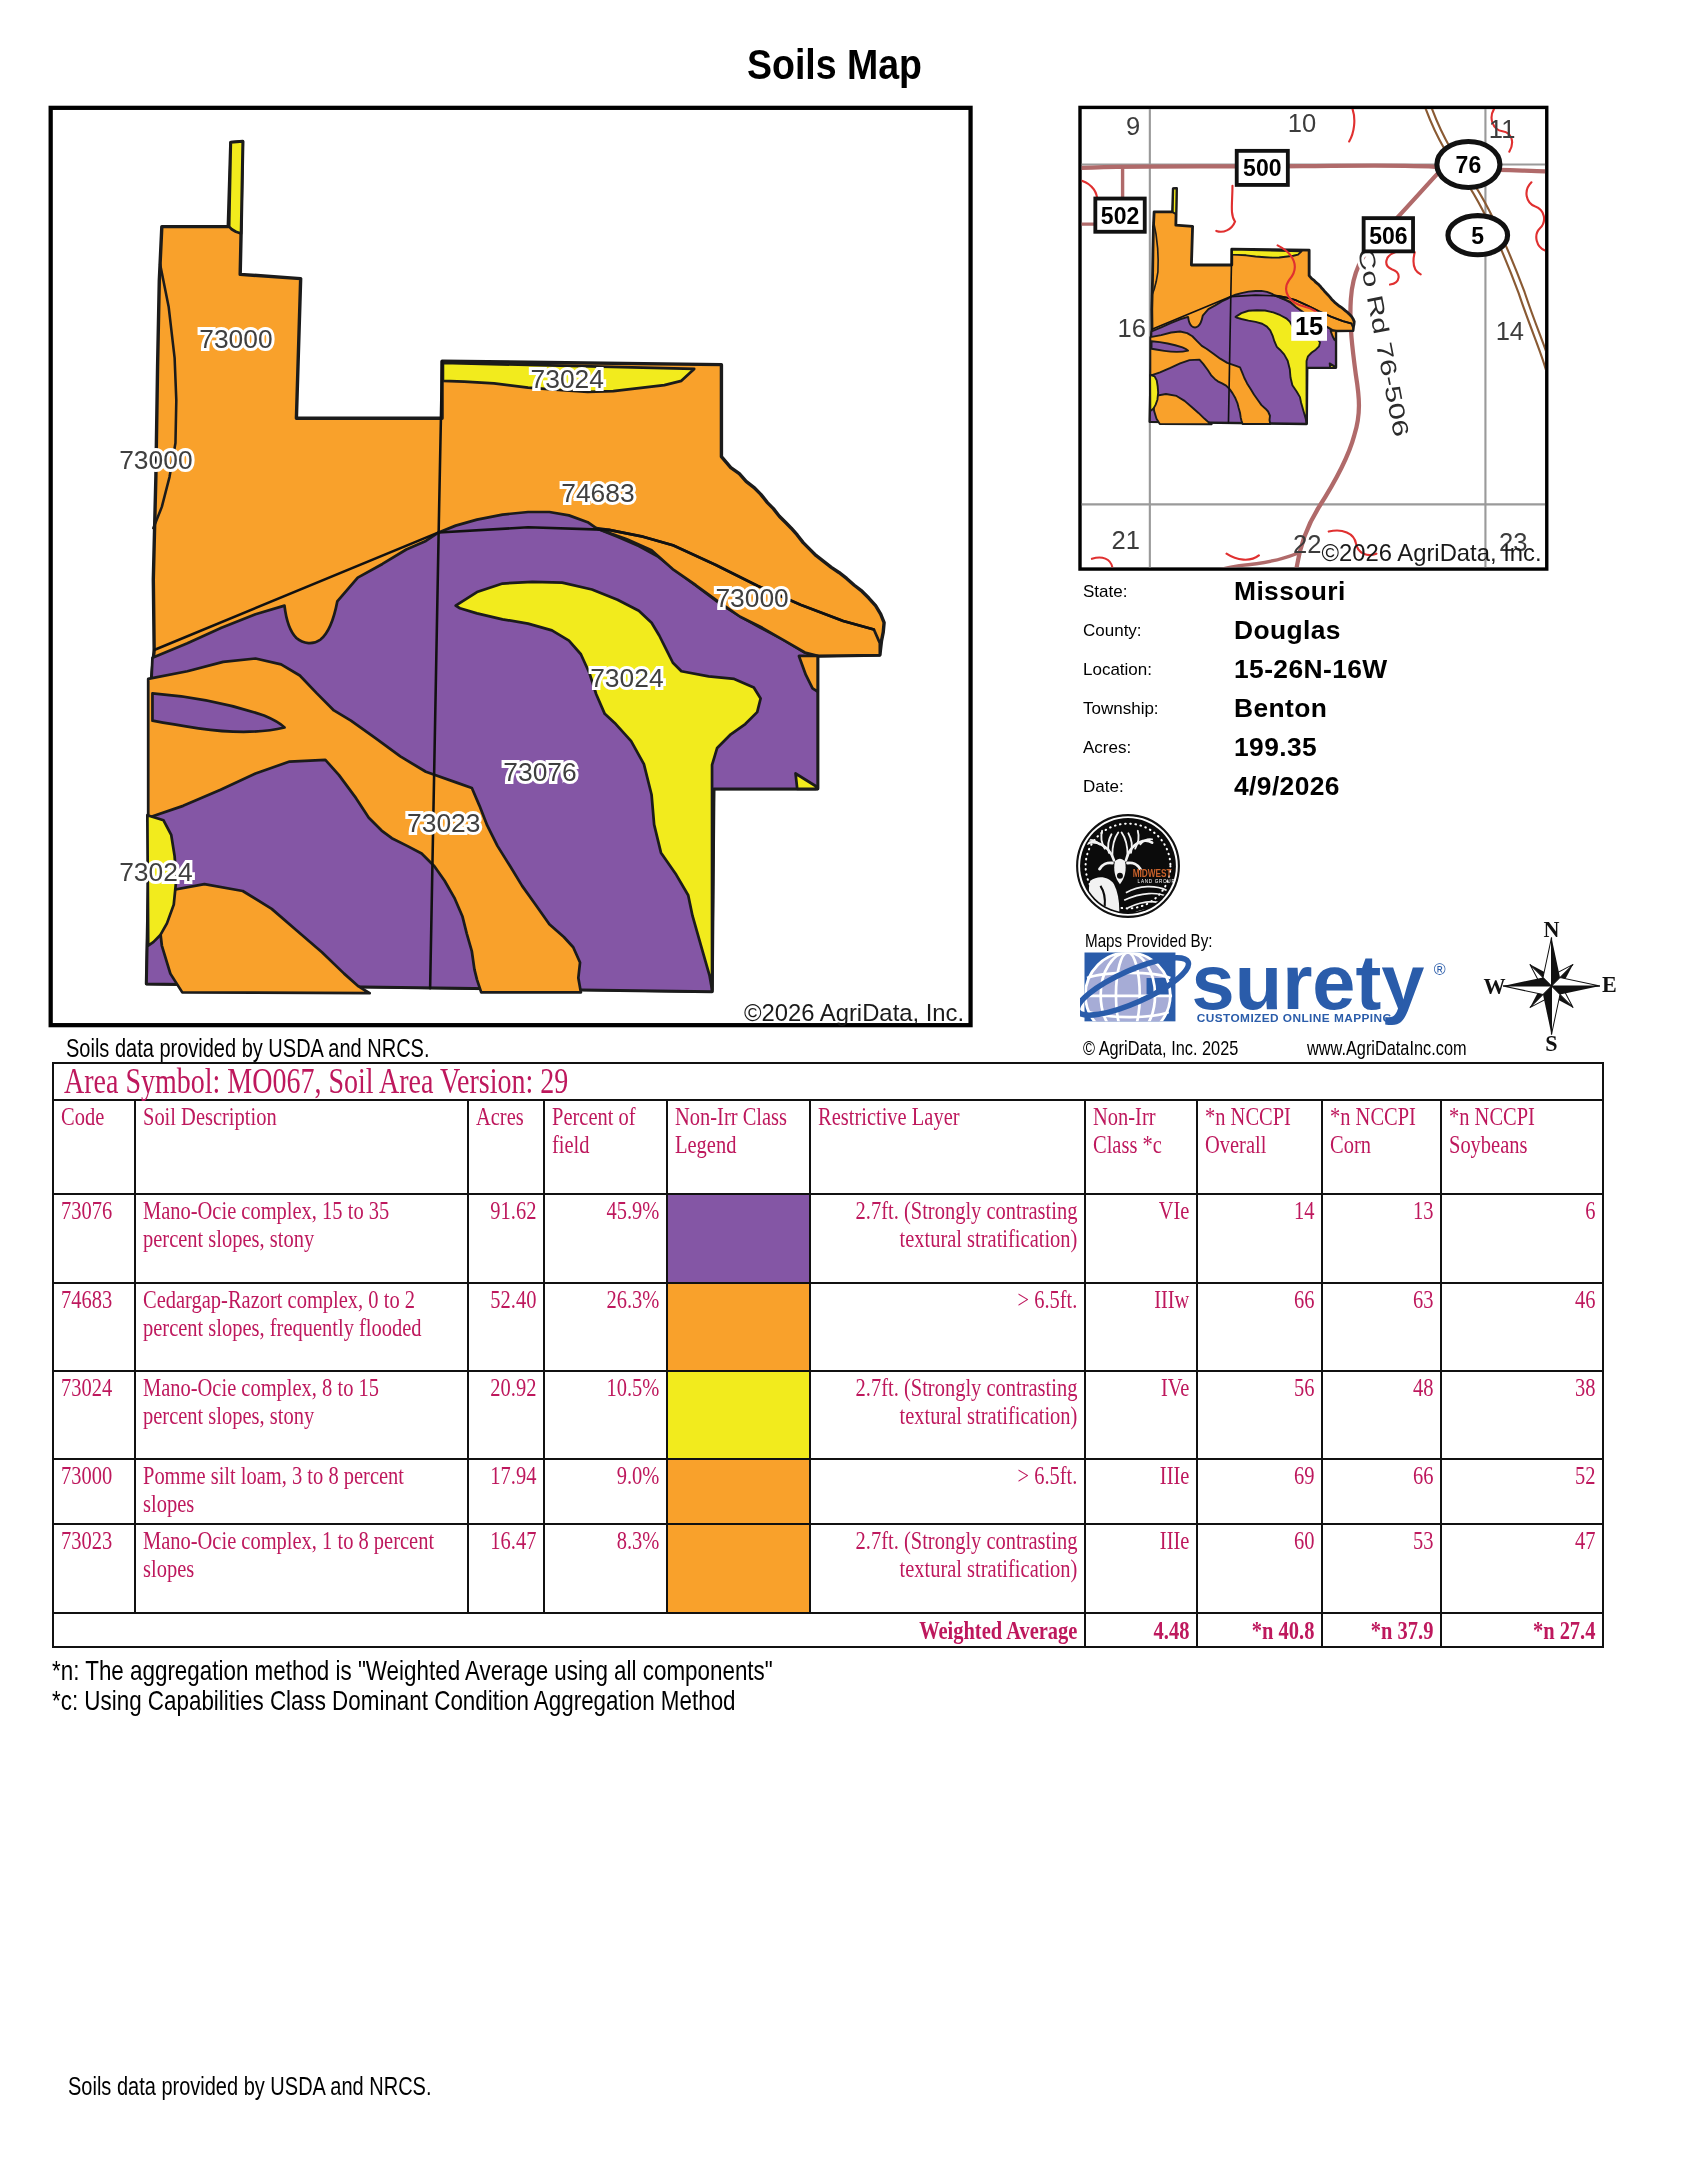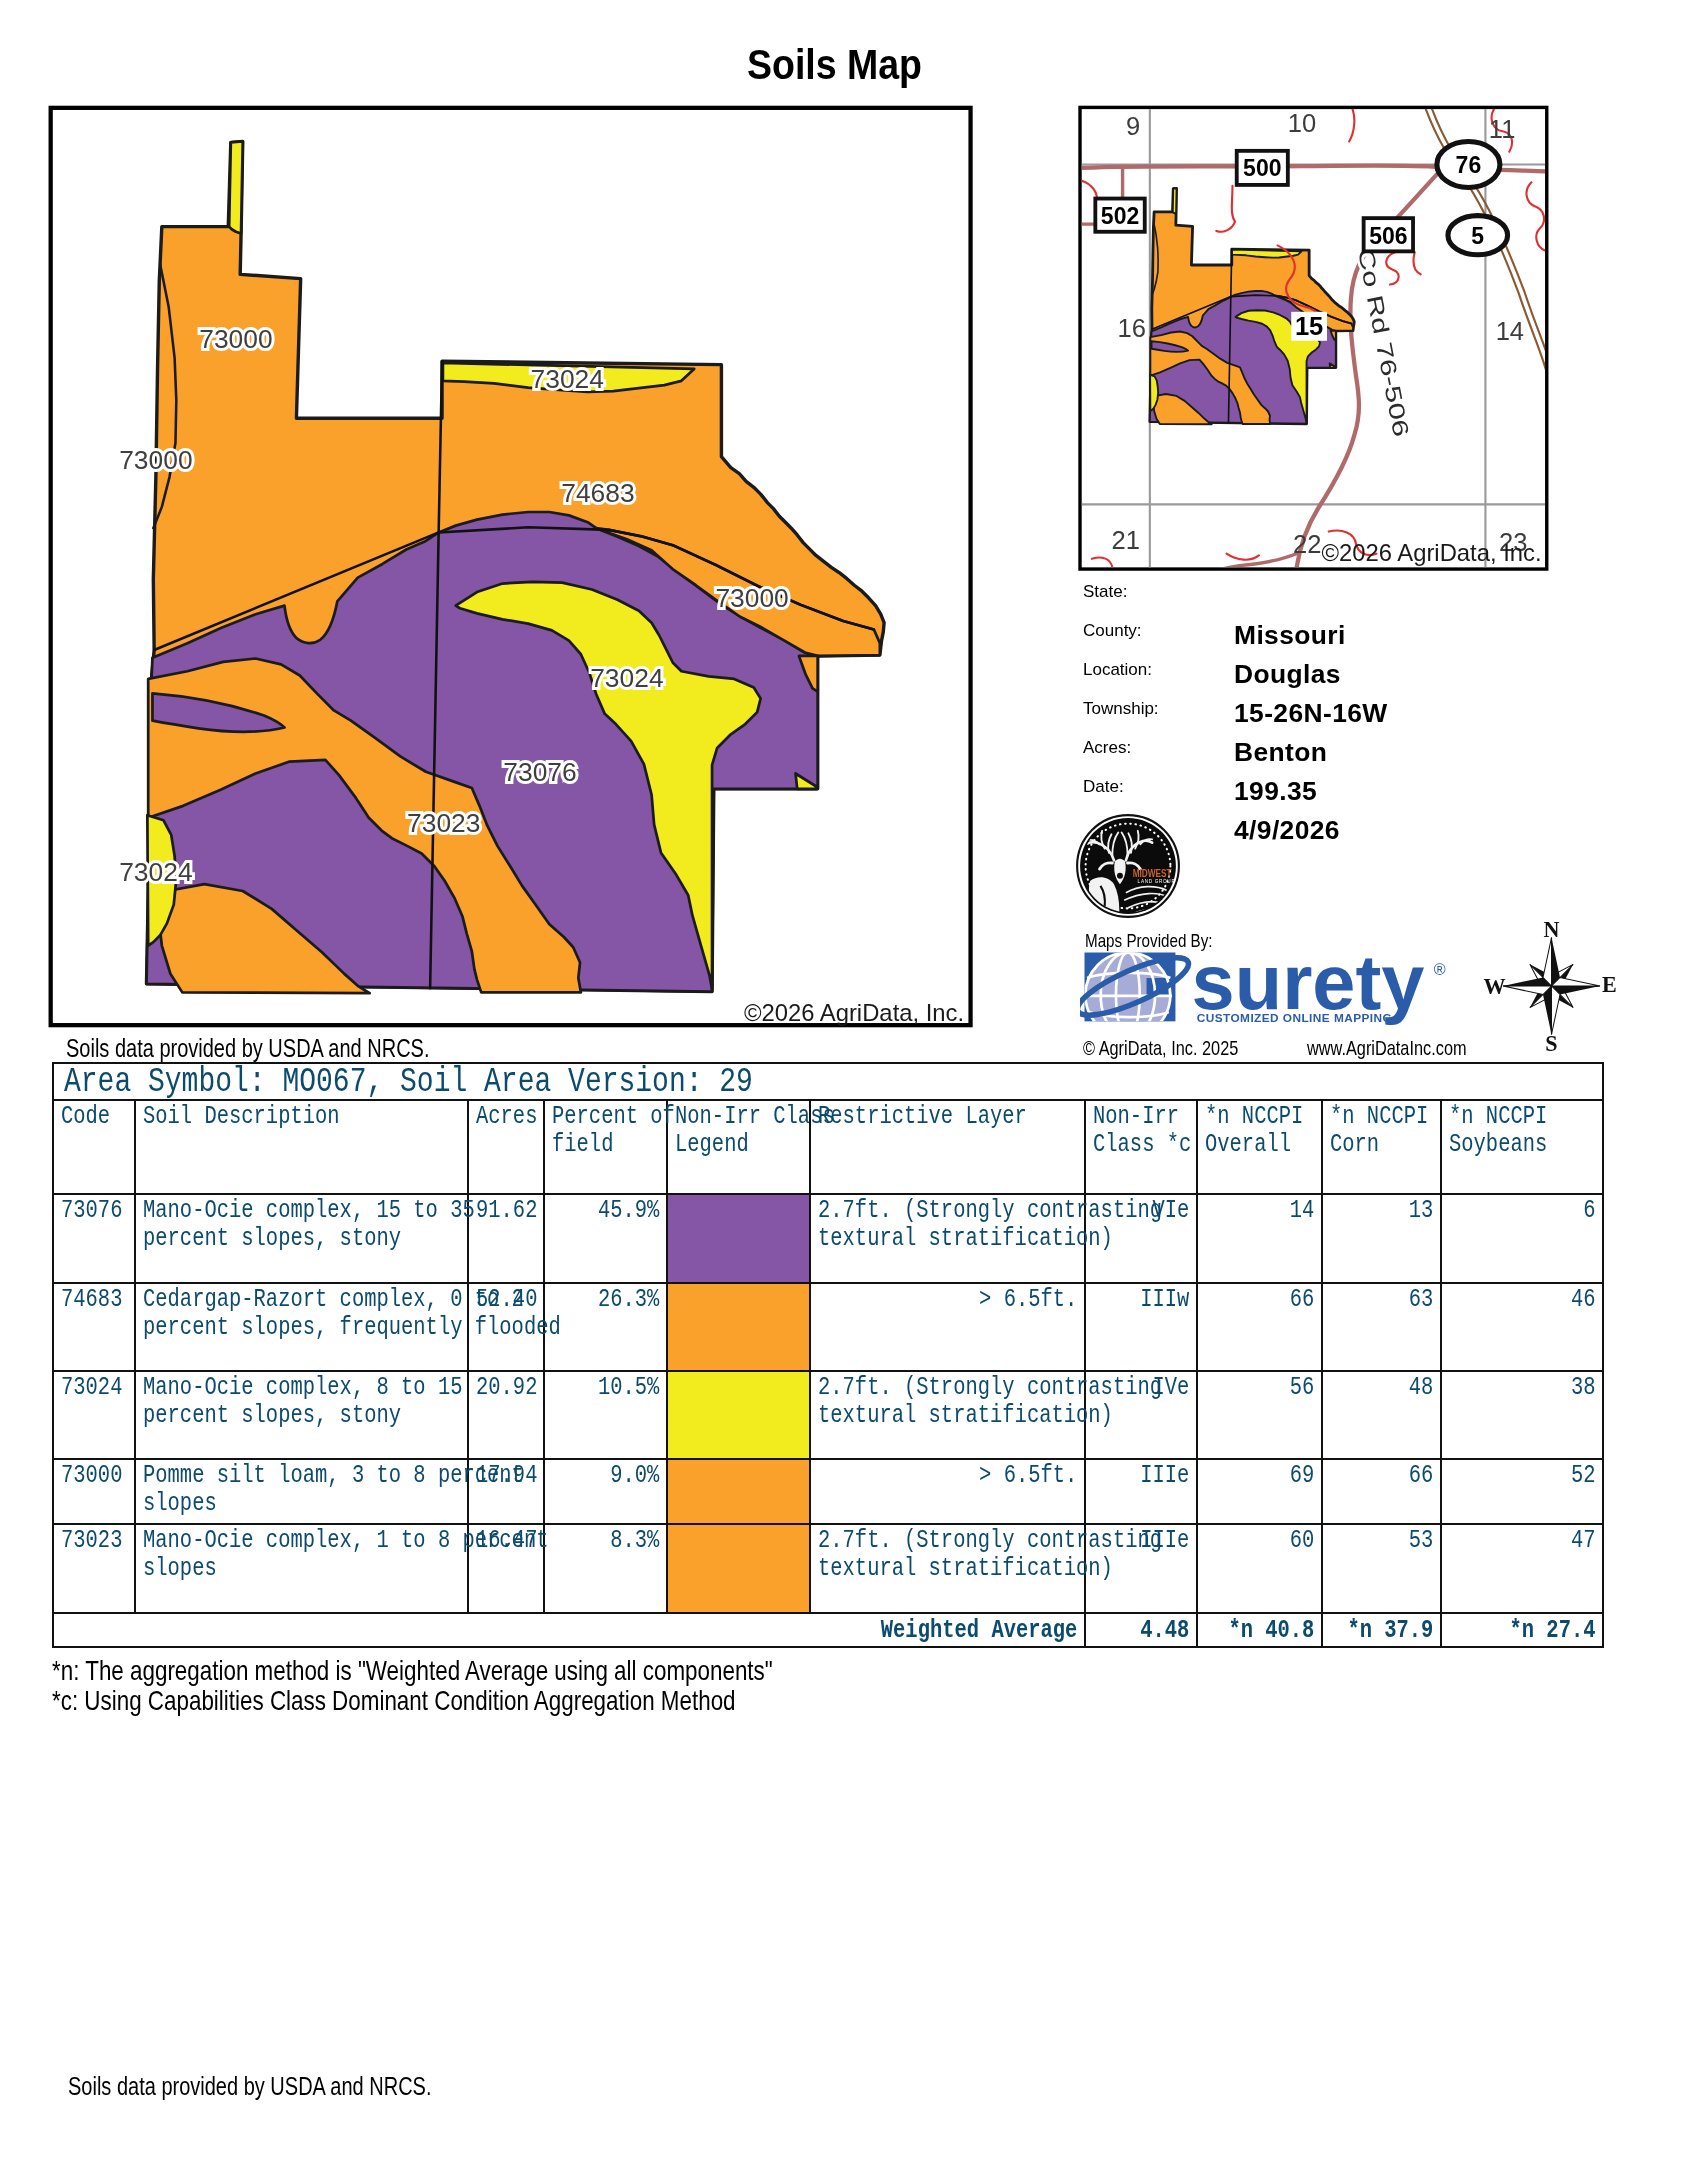--- a/index.html
+++ b/index.html
@@ -1,19 +1,19 @@
 <!DOCTYPE html>
 <html style="font-size:13.6px"><head>
 <meta charset="utf-8">
 <style>
 html,body{margin:0;padding:0;}
 body{width:1689px;height:2181px;position:relative;background:#fff;font-family:"Liberation Sans",sans-serif;color:#000;}
 .abs{position:absolute;}
 .cond{transform:scaleX(0.8);transform-origin:0 0;white-space:nowrap;}
-#soiltable{position:absolute;left:52px;top:1062px;border-collapse:collapse;table-layout:fixed;width:1550px;font-family:Liberation Mono, monospace;font-size:25.6px;color:#0c4a6e;}
+#soiltable{position:absolute;left:52px;top:1062px;border-collapse:collapse;table-layout:fixed;width:1550px;font-family:Liberation Serif, serif;font-size:25.6px;color:#be185d;}
 #soiltable td{border:2.6px solid #111;padding:1.7px 6.8px;vertical-align:top;overflow:visible;}
 .cx{width:125%;transform:scaleX(0.8);transform-origin:0 0;line-height:28px;white-space:nowrap;}
 .cx.r{text-align:right;}
 .b{font-weight:bold;}
 </style>
 </head>
 <body>
 
 <div class="abs" style="left:747px;top:40px;font-size:43px;font-weight:bold;white-space:nowrap;transform:scaleX(0.872);transform-origin:0 0;">Soils Map</div>
 
@@ -307,21 +307,21 @@
 <text x="158" y="102">E</text>
 </g>
 </svg>
 
 <div class="abs cond" style="left:66px;top:1034px;font-size:25px;">Soils data provided by USDA and NRCS.</div>
 
 <div class="abs" style="left:1083px;top:572px;font-size:17px;line-height:39px;">
 State:<br>County:<br>Location:<br>Township:<br>Acres:<br>Date:
 </div>
 
-<div class="abs" style="left:1234px;top:572px;font-size:26.4px;line-height:39px;font-weight:bold;letter-spacing:0.4px;margin-top:44px;">
+<div class="abs" style="left:1234px;top:572px;font-size:26.4px;line-height:39px;font-weight:bold;letter-spacing:0.4px;">
 Missouri<br>Douglas<br>15-26N-16W<br>Benton<br>199.35<br>4/9/2026
 </div>
 
 <div class="abs cond" style="left:1085px;top:930px;font-size:19px;">Maps Provided By:</div>
 
 <div class="abs cond" style="left:1083px;top:1037px;font-size:20.4px;">© AgriData, Inc. 2025</div>
 
 <div class="abs cond" style="left:1307px;top:1037px;font-size:20.4px;">www.AgriDataInc.com</div>
 
 <div class="abs cond" style="left:52px;top:1656px;font-size:28px;line-height:30px;">*n: The aggregation method is "Weighted Average using all components"<br>*c: Using Capabilities Class Dominant Condition Aggregation Method</div>

